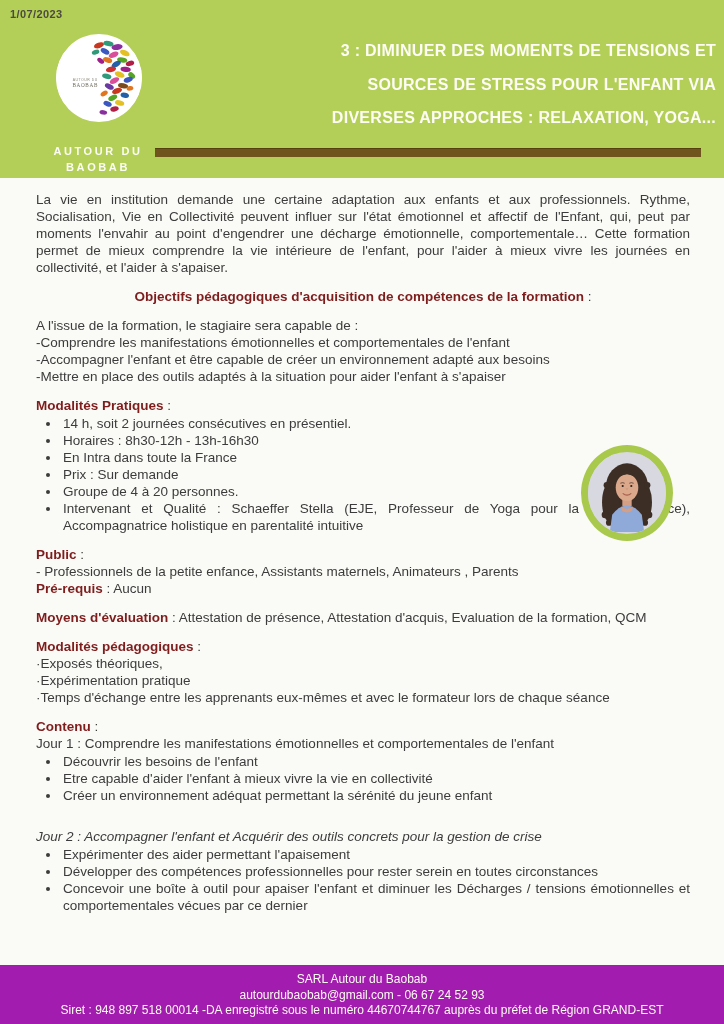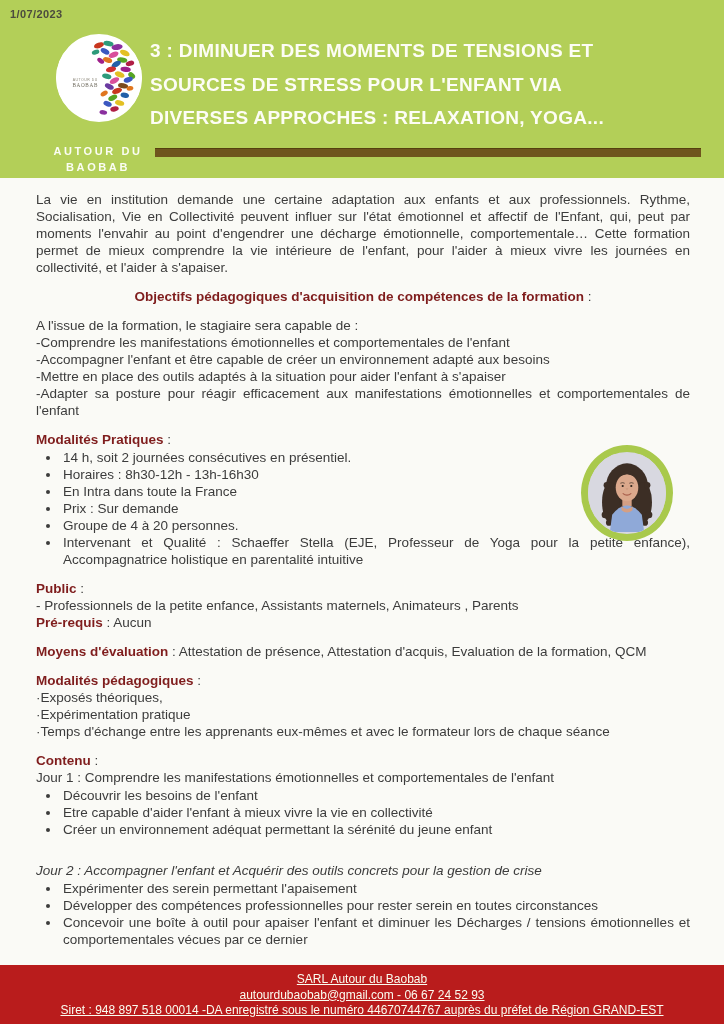--- a/index.html
+++ b/index.html
@@ -9,45 +9,45 @@
     font-family:"Liberation Sans","DejaVu Sans",sans-serif;
     color:#3c3c3c;
   }
   
   .header{position:absolute;top:0;left:0;width:724px;height:178px;background:#b3cf58;}
   .date{position:absolute;top:8px;left:10px;font-size:11px;font-weight:bold;color:#4c4b3e;letter-spacing:.4px;}
   .logo-circle{position:absolute;left:56px;top:34px;width:86px;height:88px;border-radius:50%;background:#ffffff;overflow:hidden;}
   .logo-circle svg{display:block;width:100%;height:100%;}
   .brand{position:absolute;left:22px;top:144px;width:152px;text-align:center;color:#fbfdf3;
          font-size:11px;font-weight:bold;letter-spacing:2.6px;line-height:15.5px;}
-  .title{position:absolute;left:150px;top:34px;width:566px;text-align:left;color:#fdfdf5;
-         font-weight:bold;font-size:19px;line-height:33.5px;letter-spacing:.3px;}
+  .title{position:absolute;left:150px;top:34px;width:566px;text-align:right;color:#fdfdf5;
+         font-weight:bold;font-size:16px;line-height:33.5px;letter-spacing:.3px;}
   .brown-bar{position:absolute;left:155px;top:148px;width:546px;height:9px;background:#6f551d;
              border-top:1px solid #55400f;box-sizing:border-box;}
   
   .content{position:absolute;top:178px;left:0;width:724px;height:787px;background:#fafaf6;
            padding:13px 34px 0 36px;box-sizing:border-box;
            font-size:13.5px;line-height:17px;color:#3c3c3c;}
   .content p{margin:0 0 12px 0;}
   .content strong{color:#7f1d1d;}
   .just{text-align:justify;}
   .center{text-align:center;}
   ul.bullets{margin:1px 0 12px 0;padding-left:25px;}
   ul.bullets li{margin:0;padding-left:2px;}
   ul.bullets.nogap{margin-bottom:0;}
   .block{margin-bottom:12px;}
   .line{margin:0;}
   
   .photo{position:absolute;left:581px;top:445px;width:92px;height:96px;border-radius:50%;
          border:7px solid #a9c94c;box-sizing:border-box;overflow:hidden;background:#d8d8e0;z-index:5;}
   .photo svg{display:block;width:100%;height:100%;}
   
-  .footer{position:absolute;bottom:0;left:0;width:724px;height:59px;background:#b91c1c;
+  .footer{position:absolute;bottom:0;left:0;width:724px;height:59px;background:#a21caf;
           text-align:center;color:#fbfcf0;font-size:12px;line-height:15.5px;
-          padding-top:7px;box-sizing:border-box;text-decoration:underline;}
+          padding-top:7px;box-sizing:border-box;}
   .footer div{margin:0;}
 </style>
 </head>
 <body>
 
 <div class="header">
   <div class="date">1/07/2023</div>
 
   <div class="logo-circle">
     <svg viewBox="0 0 100 100">
@@ -107,21 +107,20 @@
 
   <p class="just">La vie en institution demande une certaine adaptation aux enfants et aux professionnels. Rythme, Socialisation, Vie en Collectivité peuvent influer sur l'état émotionnel et affectif de l'Enfant, qui, peut par moments l'envahir au point d'engendrer une décharge émotionnelle, comportementale… Cette formation permet de mieux comprendre la vie intérieure de l'enfant, pour l'aider à mieux vivre les journées en collectivité, et l'aider à s'apaiser.</p>
 
   <p class="center"><strong>Objectifs pédagogiques d'acquisition de compétences de la formation</strong><span> :</span></p>
 
   <div class="block just">
     <div class="line">A l'issue de la formation, le stagiaire sera capable de :</div>
     <div class="line">-Comprendre les manifestations émotionnelles et comportementales de l'enfant</div>
     <div class="line">-Accompagner l'enfant et être capable de créer un environnement adapté aux besoins</div>
     <div class="line">-Mettre en place des outils adaptés à la situation pour aider l'enfant à s'apaiser</div>
-    <div class="line">-Adapter sa posture pour réagir efficacement aux manifestations émotionnelles et comportementales de l'enfant</div>
   </div>
 
   <div class="block">
     <div class="line"><strong>Modalités Pratiques</strong><span> :</span></div>
     <ul class="bullets nogap">
       <li>14 h, soit 2 journées consécutives en présentiel.</li>
       <li>Horaires :  8h30-12h - 13h-16h30</li>
       <li>En Intra dans toute la France</li>
       <li>Prix : Sur demande</li>
       <li>Groupe de 4 à 20 personnes.</li>
@@ -149,21 +148,21 @@
   <div>
     <div class="line"><strong>Contenu</strong><span> :</span></div>
     <div class="line">Jour 1 : Comprendre les manifestations émotionnelles et comportementales de l'enfant</div>
     <ul class="bullets">
       <li>Découvrir les besoins de l'enfant</li>
       <li>Etre capable d'aider l'enfant à mieux vivre la vie en collectivité</li>
       <li>Créer un environnement adéquat permettant la sérénité du jeune enfant</li>
     </ul>
     <div class="line" style="margin-top:24px;font-style:italic;">Jour 2 : Accompagner l'enfant et Acquérir des outils concrets pour la gestion de crise</div>
     <ul class="bullets nogap">
-      <li>Expérimenter des serein permettant l'apaisement</li>
+      <li>Expérimenter des aider permettant l'apaisement</li>
       <li>Développer des compétences professionnelles pour rester serein en toutes circonstances</li>
       <li class="just">Concevoir une boîte à outil pour apaiser l'enfant et diminuer les Décharges / tensions émotionnelles et comportementales vécues par ce dernier</li>
     </ul>
   </div>
 </div>
 
 <div class="photo">
   <svg viewBox="0 0 100 100">
     <rect width="100" height="100" fill="#d8d8e0"></rect>
     <ellipse cx="50" cy="42" rx="27" ry="30" fill="#3c2e25"></ellipse>

